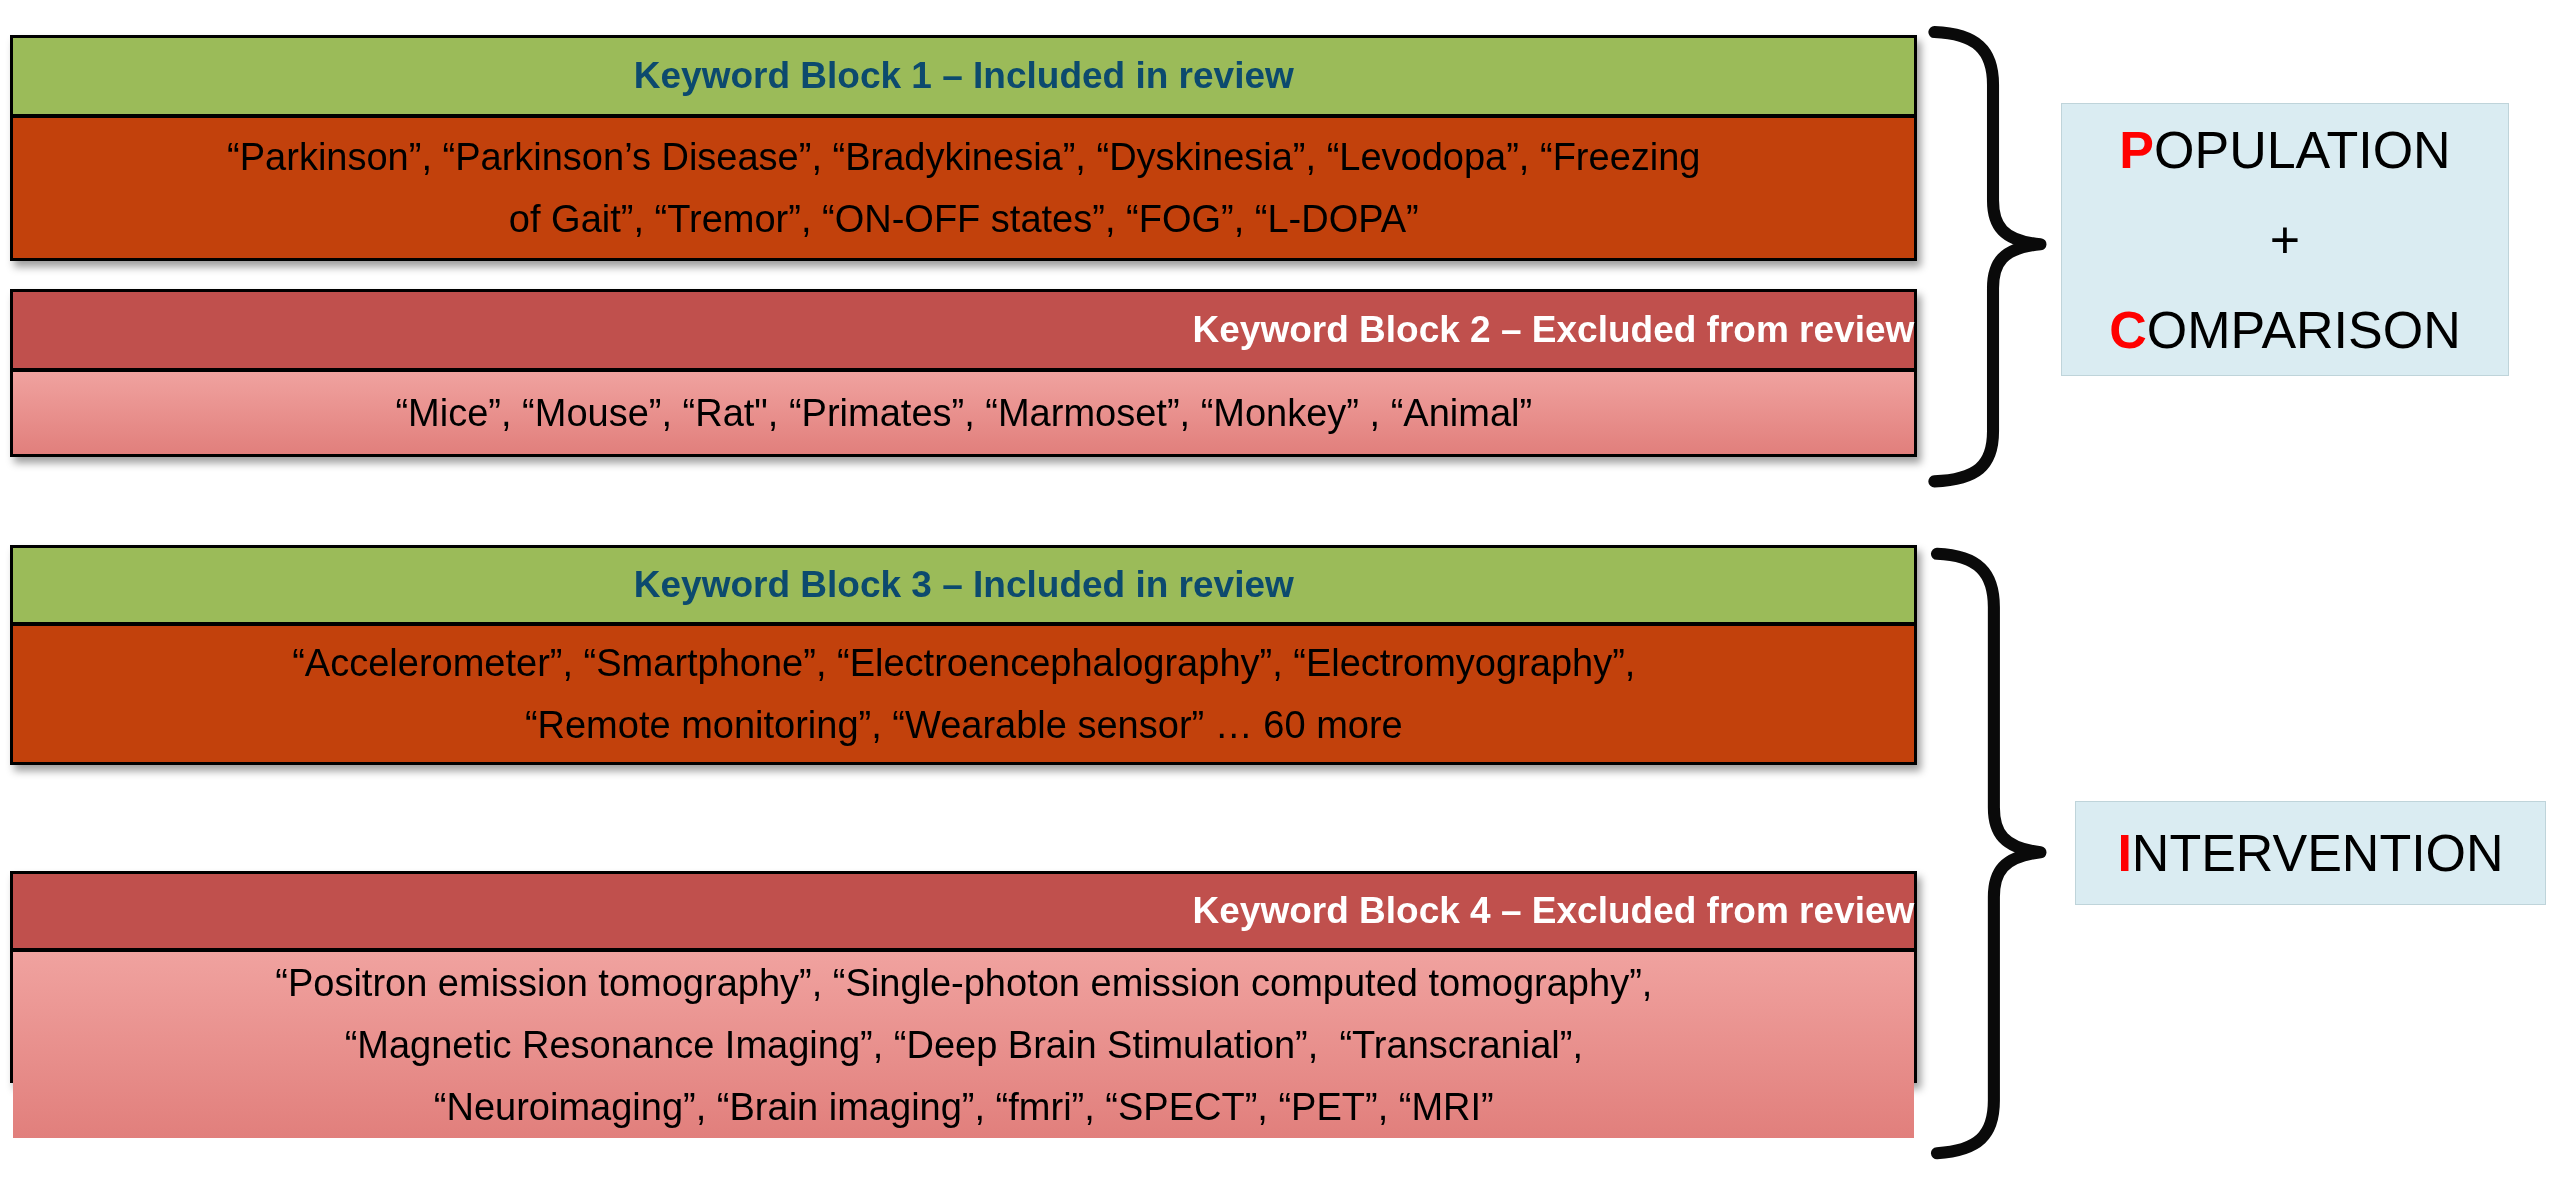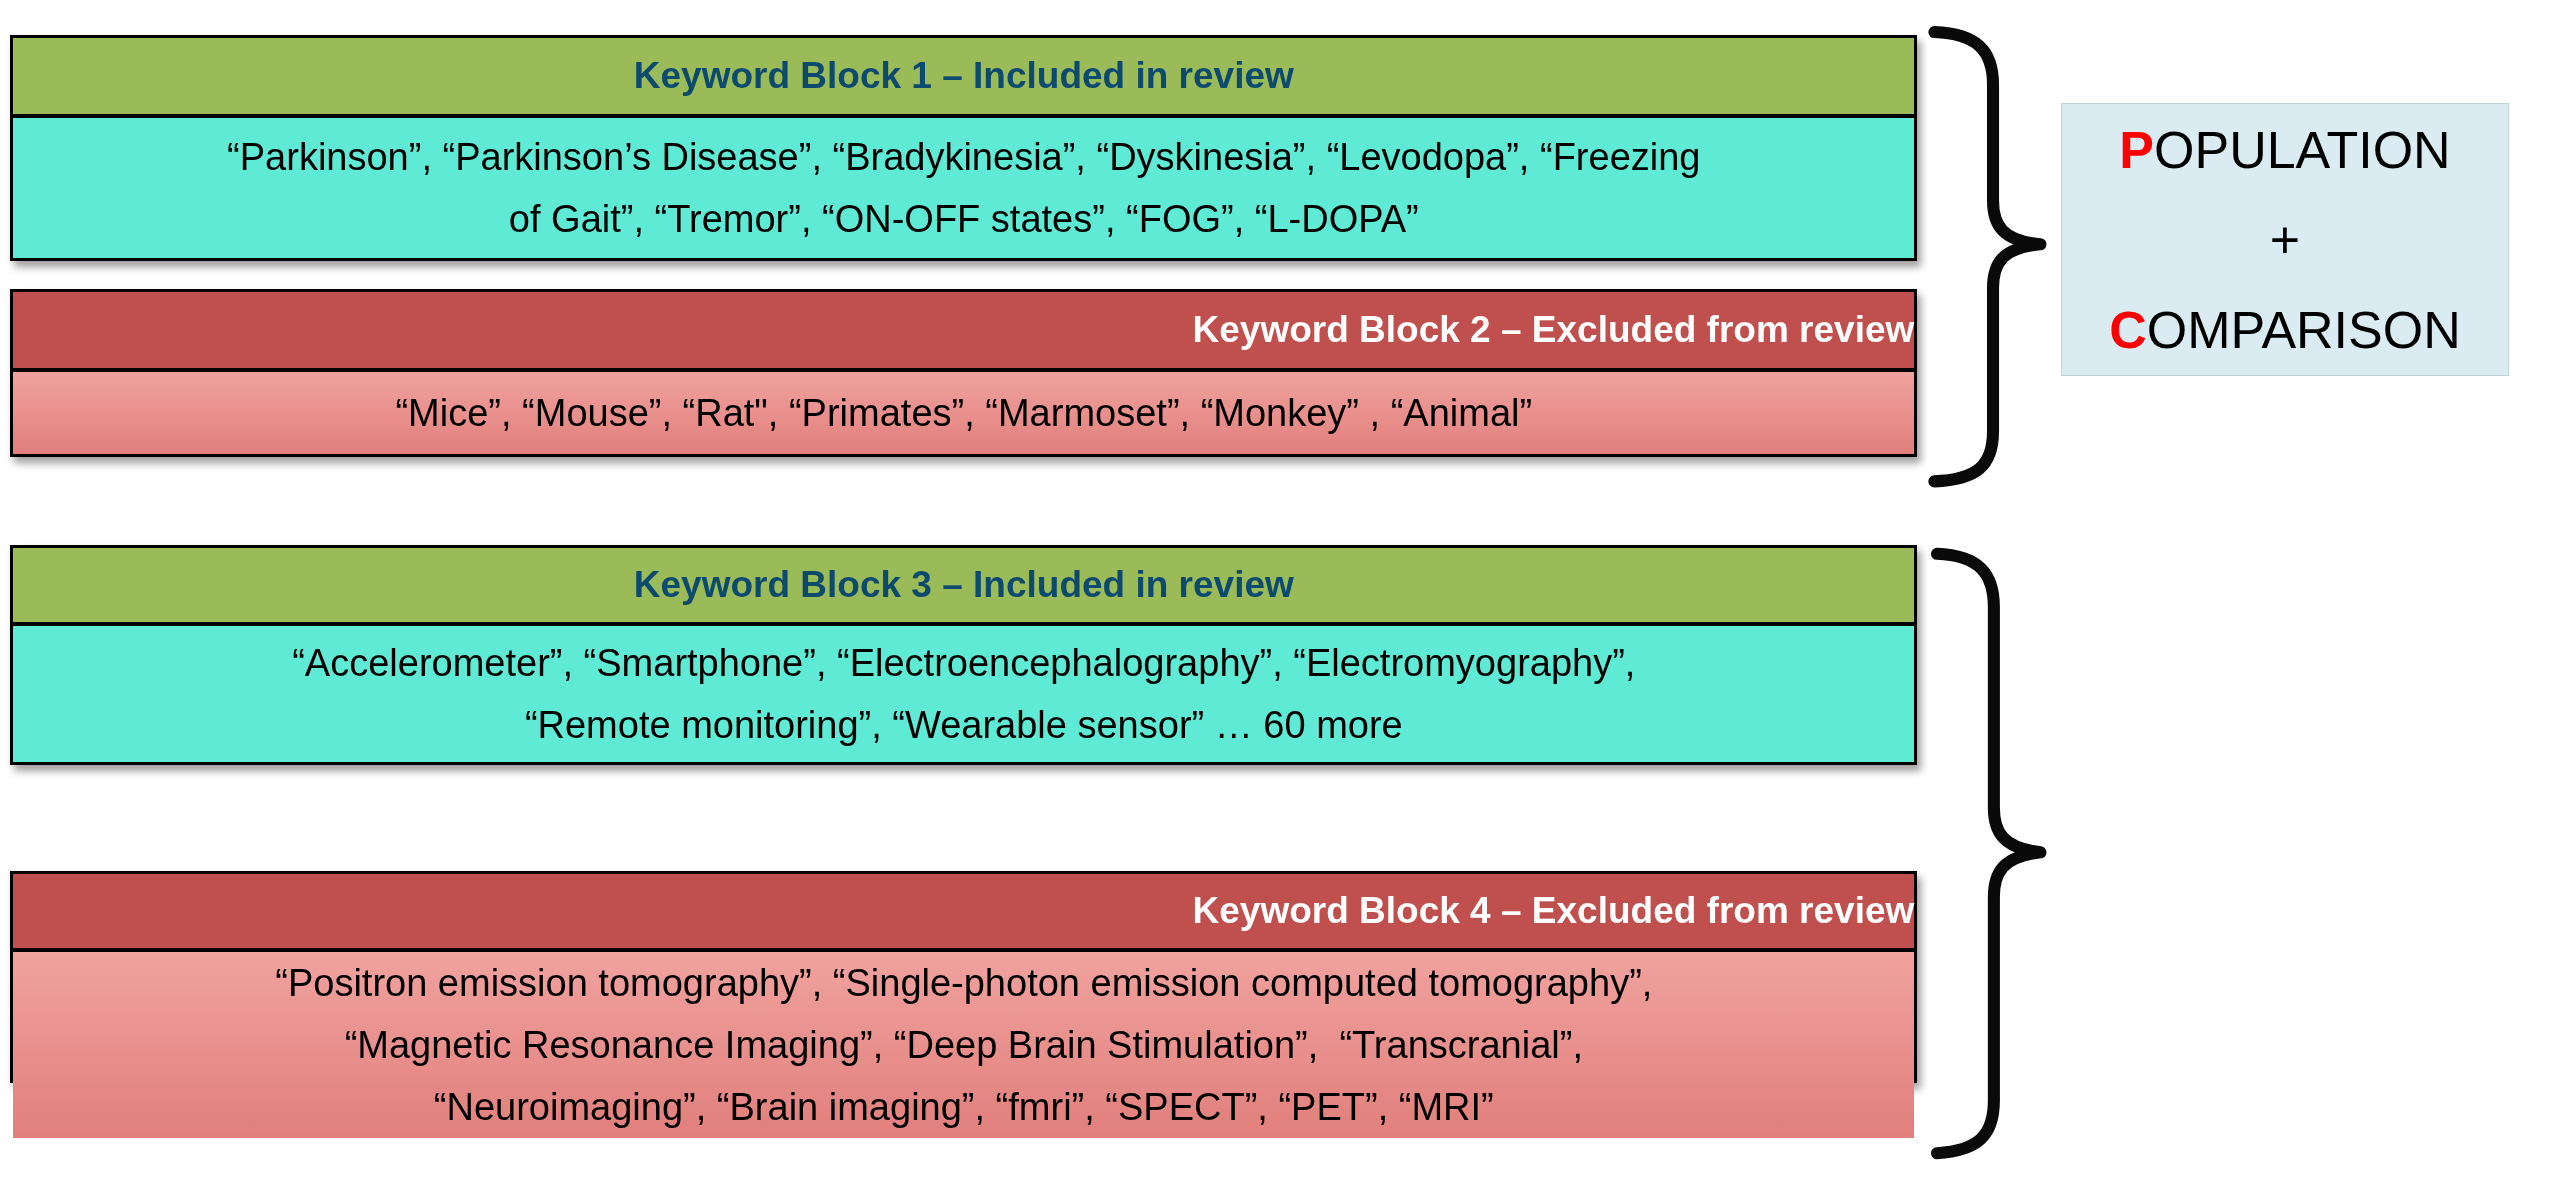--- a/index.html
+++ b/index.html
@@ -51,21 +51,21 @@
     display: flex;
     align-items: center;
     justify-content: center;
     text-align: center;
     font-size: 38px;
     line-height: 62px;
     color: #000000;
     white-space: pre-wrap;
     padding: 0 26px;
   }
-  .kbody.green { background: #5eead4; }
+  .kbody.green { background: #c2410c; }
   .kbody.red   { background: linear-gradient(#f0a29f, #e17f7c); }
 
   
   .brace-layer {
     position: absolute;
     left: 0; top: 0;
     width: 2576px; height: 1187px;
     pointer-events: none;
   }
   .brace-layer path {
@@ -169,15 +169,20 @@
       <span class="cap">P</span><span>OPULATION</span>
     </div>
     <div class="label-line">
       <span class="cap"></span><span>+</span>
     </div>
     <div class="label-line">
       <span class="cap">C</span><span>OMPARISON</span>
     </div>
   </div>
 
+  <div class="label-box" id="label-i">
+    <div class="label-line">
+      <span class="cap">I</span><span>NTERVENTION</span>
+    </div>
+  </div>
 
 </div>
 
 
 </body></html>

